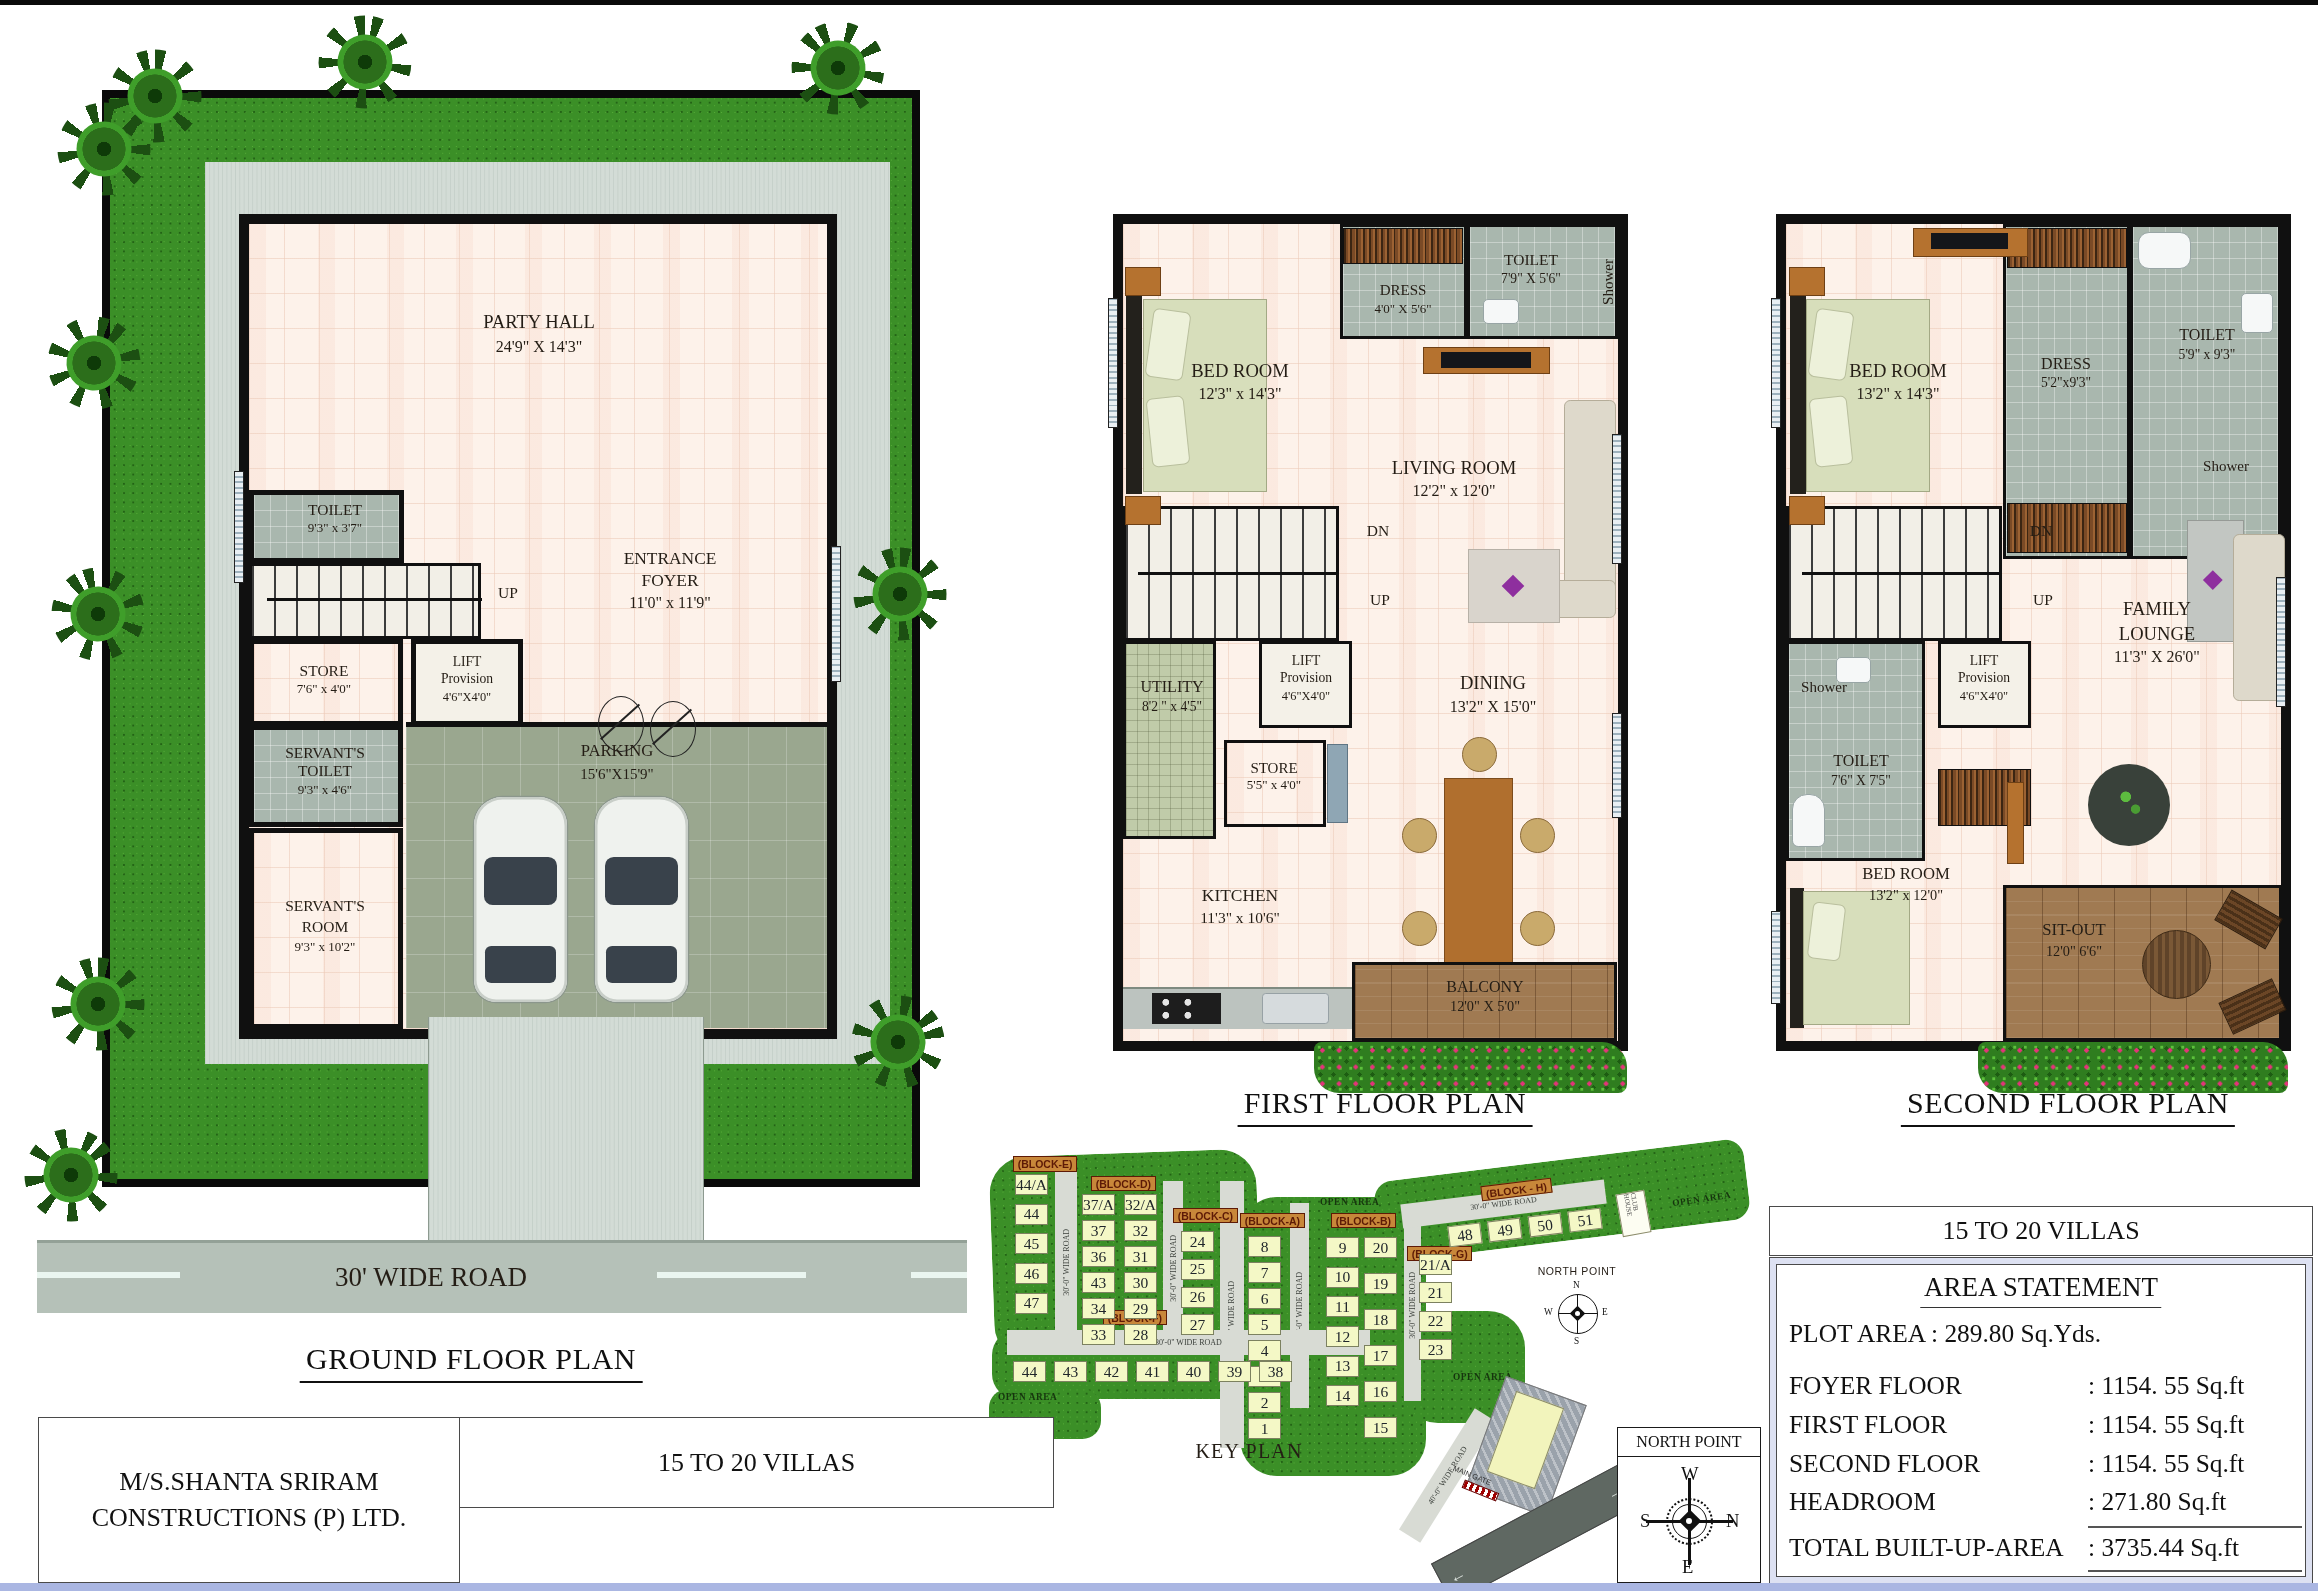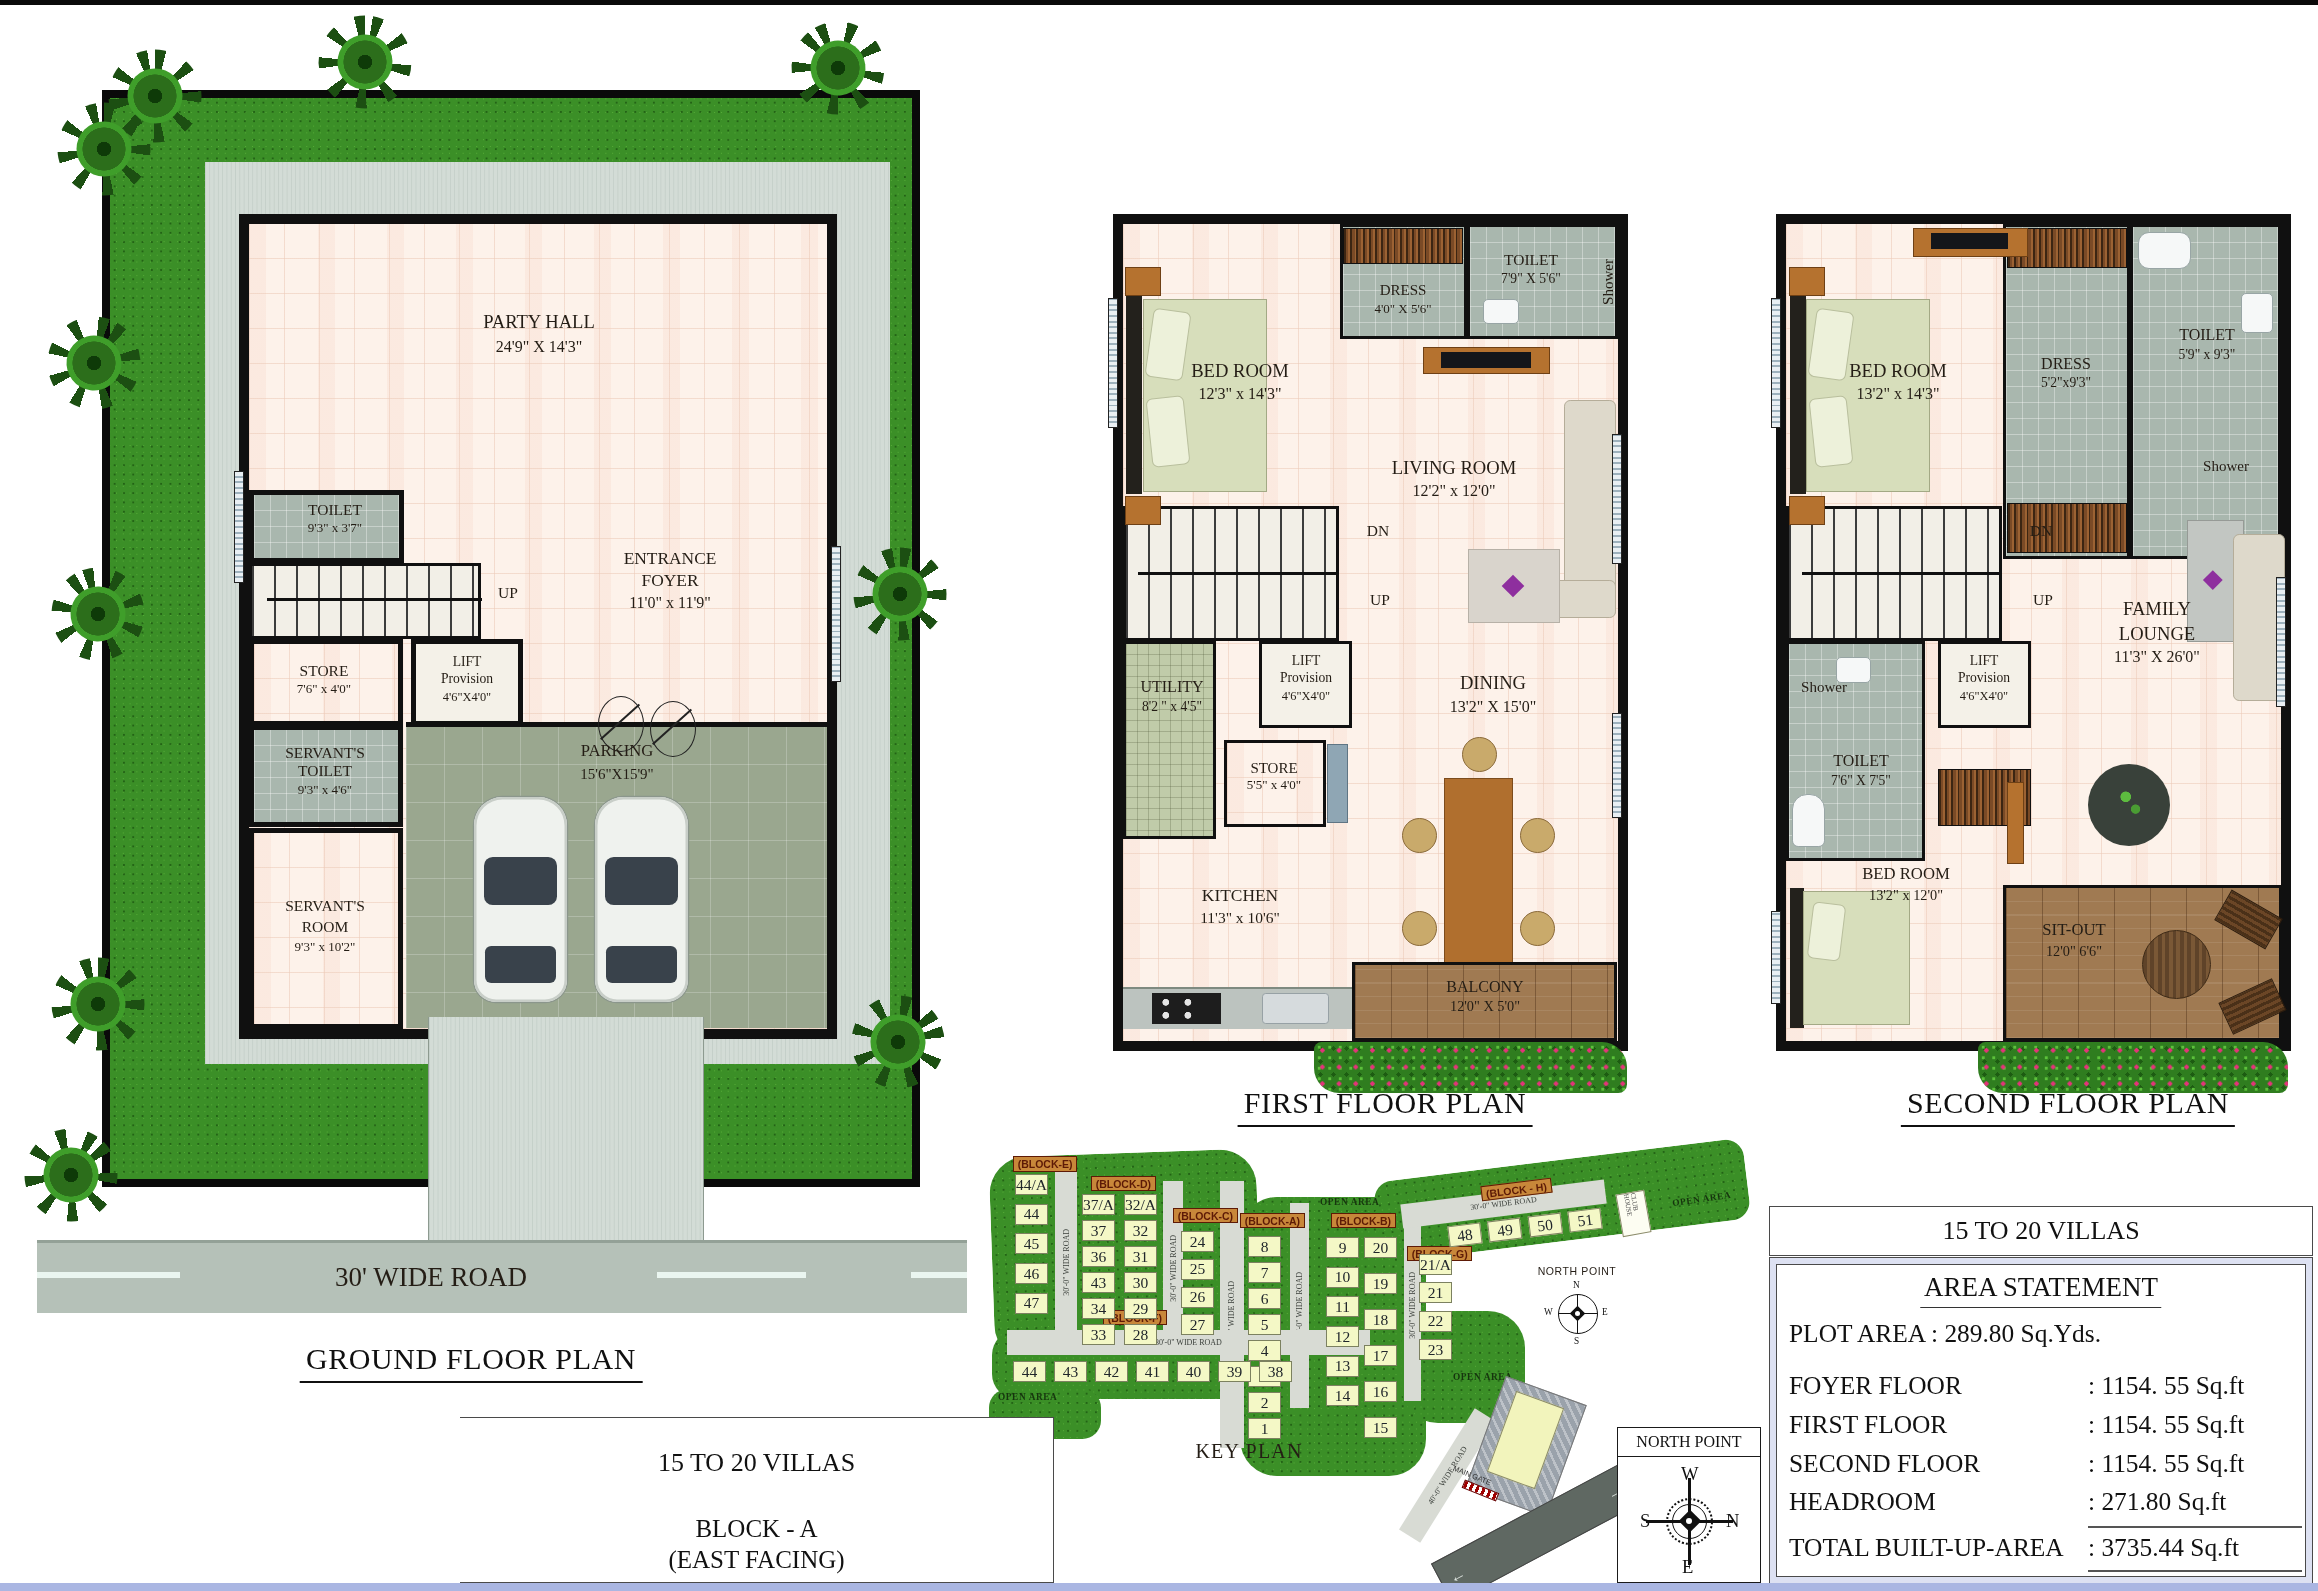--- a/index.html
+++ b/index.html
@@ -492,23 +492,23 @@
   <div class="asrow" style="left:2088px;top:1410px">: 1154. 55 Sq.ft</div>
   <div class="asrow" style="left:1789px;top:1449px">SECOND FLOOR</div>
   <div class="asrow" style="left:2088px;top:1449px">: 1154. 55 Sq.ft</div>
   <div class="asrow" style="left:1789px;top:1487px">HEADROOM</div>
   <div class="asrow" style="left:2088px;top:1487px">: 271.80 Sq.ft</div>
   <div class="abs" style="left:2088px;top:1526px;width:214px;height:1.9px;background:#555"></div>
   <div class="asrow" style="left:1789px;top:1533px">TOTAL BUILT-UP-AREA</div>
   <div class="asrow" style="left:2088px;top:1533px">: 3735.44 Sq.ft</div>
   <div class="abs" style="left:2088px;top:1570px;width:214px;height:1.9px;background:#555"></div>
 
+  <div class="tbox" style="left:38px;top:1417px;width:422px;height:166px;gap:6.2px">
+    <span style="font-size:26px">M/S.SHANTA SRIRAM</span>
+    <span style="font-size:26px">CONSTRUCTIONS (P) LTD.</span>
+  </div>
   <div class="tbox" style="left:460px;top:1417px;width:594px;height:91px;border-left:none">
     <span style="font-size:26px">15 TO 20  VILLAS</span>
   </div>
-  <div class="tbox" style="left:460px;top:1507px;width:594px;height:76px;border-left:none;border-top:none;gap:2.5px">
-    <span style="font-size:25px">BLOCK - A</span>
-    <span style="font-size:25px">(EAST FACING)</span>
-  </div>
 
   <div class="abs" style="left:0;top:1583px;width:2319px;height:8.7px;background:#aab6e2"></div>
 </div>
 
 
 </body></html>

